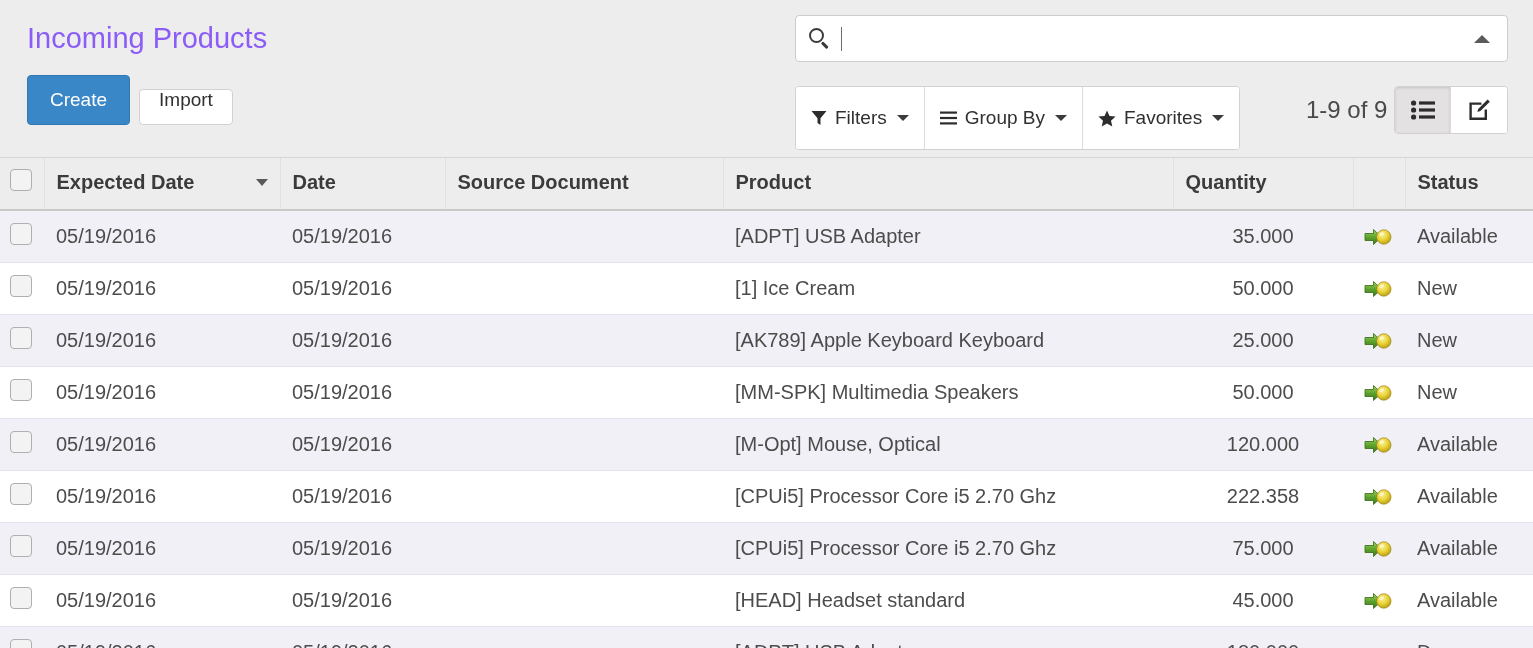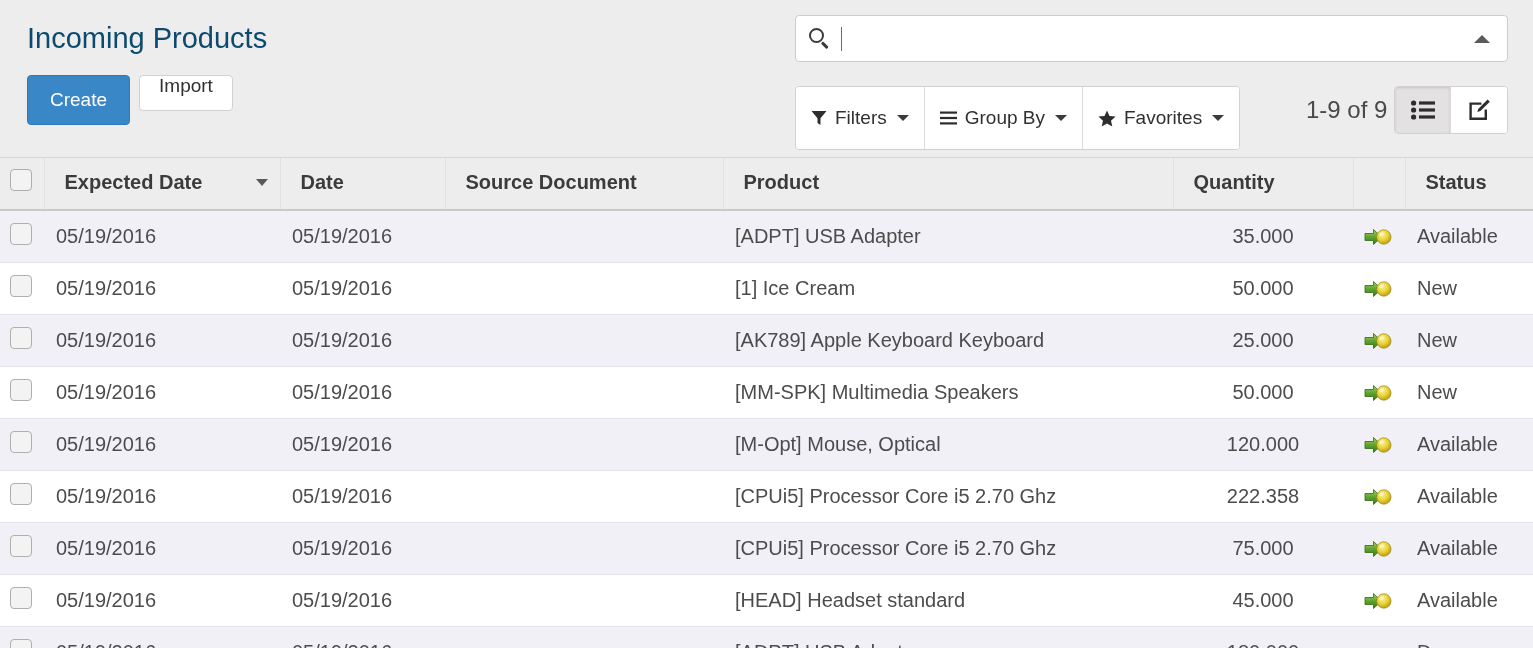--- a/index.html
+++ b/index.html
@@ -29,32 +29,32 @@
   }
 
   .cp-left {
     position: absolute;
     left: 27px;
     top: 0;
   }
 
   .page-title {
     font-size: 29px;
-    color: #0c4a6e;
+    color: #8b5cf6;
     font-weight: normal;
     margin: 0;
     padding-top: 24px;
     line-height: 1;
     white-space: nowrap;
   }
 
   .btn-row {
     margin-top: 22px;
     display: flex;
-    align-items: flex-start;
+    align-items: flex-end;
   }
 
   .btn {
     font-family: "Liberation Sans", sans-serif;
     font-size: 19px;
     line-height: 1;
     border-radius: 4px;
     cursor: pointer;
     white-space: nowrap;
   }
@@ -228,21 +228,21 @@
     border-collapse: collapse;
     table-layout: fixed;
   }
 
   table.list thead th {
     background: #eeedee;
     color: #3b3b3b;
     font-size: 20px;
     font-weight: bold;
     text-align: left;
-    padding: 11px 12px 13px 20px;
+    padding: 11px 12px 13px 12px;
     height: 52px;
     border-right: 1px solid #e2e0e0;
     border-bottom: 2px solid #cbc8c8;
     white-space: nowrap;
     vertical-align: middle;
   }
   table.list thead th.th-cb { border-right: 1px solid #e2e0e0; padding-left: 10px; padding-right: 0; }
   table.list thead th:last-child { border-right: none; }
   table.list thead th.num { text-align: left; }
 

